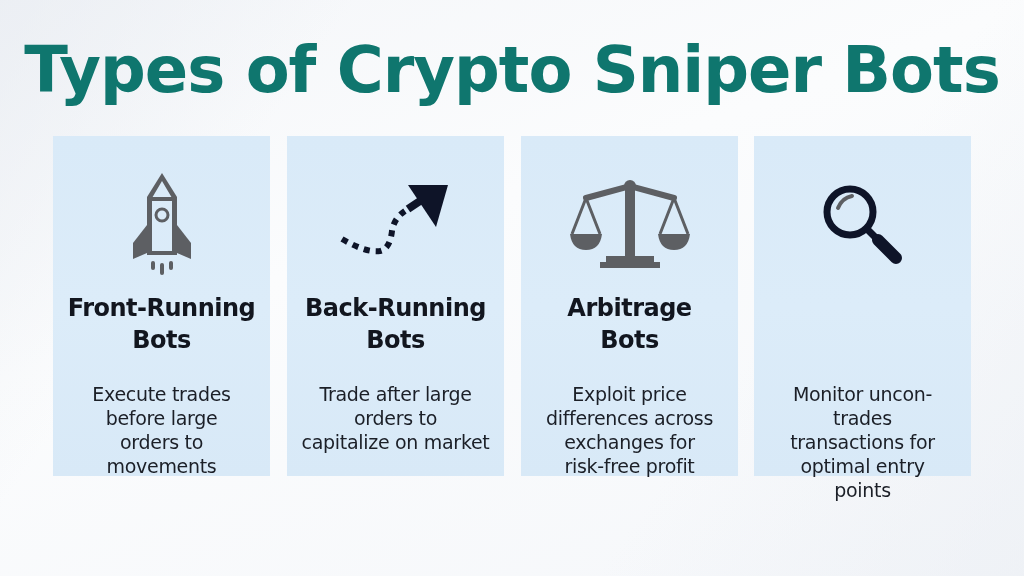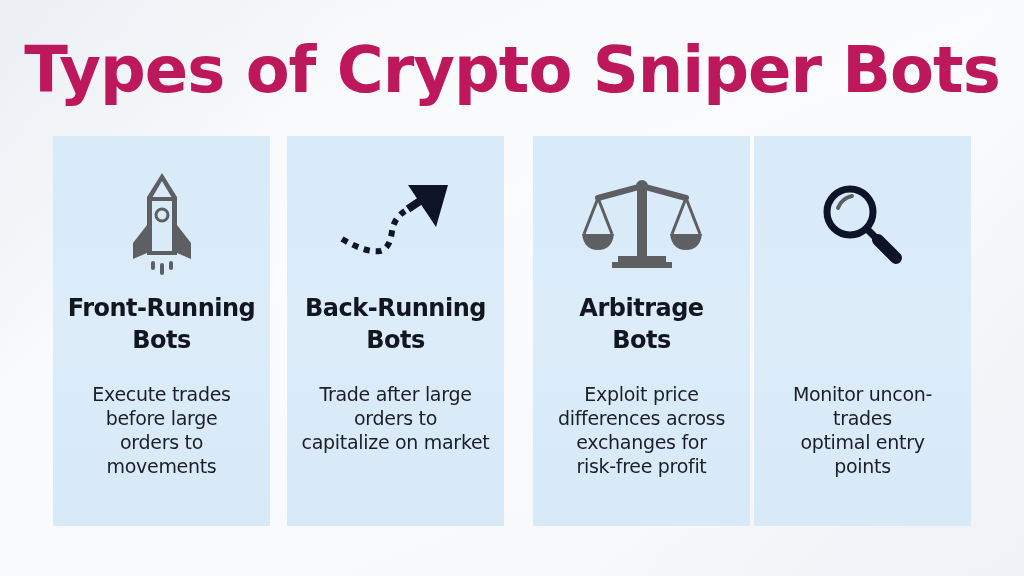--- a/index.html
+++ b/index.html
@@ -8,26 +8,26 @@
     background: linear-gradient(160deg, #f4f6f9 0%, #fbfcfd 40%, #f5f7fa 100%);
     font-family: "Liberation Sans", "DejaVu Sans", sans-serif;
   }
   .bg-sweep {
     position: absolute; left: 0; top: 0; width: 1024px; height: 576px;
     background: linear-gradient(125deg, rgba(230,234,240,0.6) 0%, rgba(255,255,255,0) 25%, rgba(255,255,255,0) 70%, rgba(232,236,242,0.5) 100%);
     pointer-events: none;
   }
   .title {
     position: absolute; left: 0; top: 28px; width: 1024px; text-align: center;
-    font-size: 64px; font-weight: 700; color: #be185d; letter-spacing: -1px;
+    font-size: 64px; font-weight: 700; color: #0f766e; letter-spacing: -1px;
     font-family: "DejaVu Sans", "Liberation Sans", sans-serif;
     line-height: 84px;
   }
   .card {
-    position: absolute; top: 136px; height: 390px; width: 217px;
+    position: absolute; top: 136px; height: 340px; width: 217px;
     background: linear-gradient(180deg, #d9eaf8 0%, #dcecf9 50%, #d8e9f7 100%);
     box-sizing: border-box;
   }
   .card .icon {
     position: absolute; left: 0; top: 28px; width: 100%; height: 120px;
     display: flex; align-items: center; justify-content: center;
   }
   .card .heading {
     position: absolute; left: 0; top: 156px; width: 100%; text-align: center;
     font-size: 24px; font-weight: 700; color: #12161f; line-height: 32px;
@@ -91,21 +91,21 @@
     <span>Back-Running</span>
     <span>Bots</span>
   </div>
   <div class="desc">
     <span>Trade after large</span>
     <span>orders to</span>
     <span>capitalize on market</span>
   </div>
 </div>
 
-<div class="card" style="left:521px;margin-left:12px;">
+<div class="card" style="left:521px;">
   <div class="icon">
     <svg width="120" height="96" viewBox="0 0 120 96">
       <g fill="#5d5f63" stroke="#5d5f63">
         <circle cx="60" cy="10" r="6" stroke="none"></circle>
         <path d="M16 22 L60 10 L104 22" fill="none" stroke-width="6" stroke-linecap="round"></path>
         <rect x="55" y="10" width="10" height="72" stroke="none"></rect>
         <rect x="36" y="80" width="48" height="6" stroke="none"></rect>
         <rect x="30" y="86" width="60" height="6" stroke="none"></rect>
 
         <path d="M16 22 L2 58 M16 22 L30 58" fill="none" stroke-width="3"></path>
@@ -133,16 +133,17 @@
     <svg width="90" height="84" viewBox="0 0 90 84">
       <circle cx="32" cy="30" r="23" fill="none" stroke="#0e1428" stroke-width="7"></circle>
       <path d="M20 26 Q24 16 34 14" fill="none" stroke="#5d5f63" stroke-width="4" stroke-linecap="round"></path>
       <line x1="50" y1="48" x2="58" y2="56" stroke="#0e1428" stroke-width="7"></line>
       <line x1="60" y1="58" x2="78" y2="76" stroke="#0e1428" stroke-width="12" stroke-linecap="round"></line>
     </svg>
   </div>
   <div class="desc">
     <span>Monitor uncon-</span>
     <span>trades</span>
+    <span>transactions for</span>
     <span>optimal entry</span>
     <span>points</span>
   </div>
 </div>
 
 </body></html>

